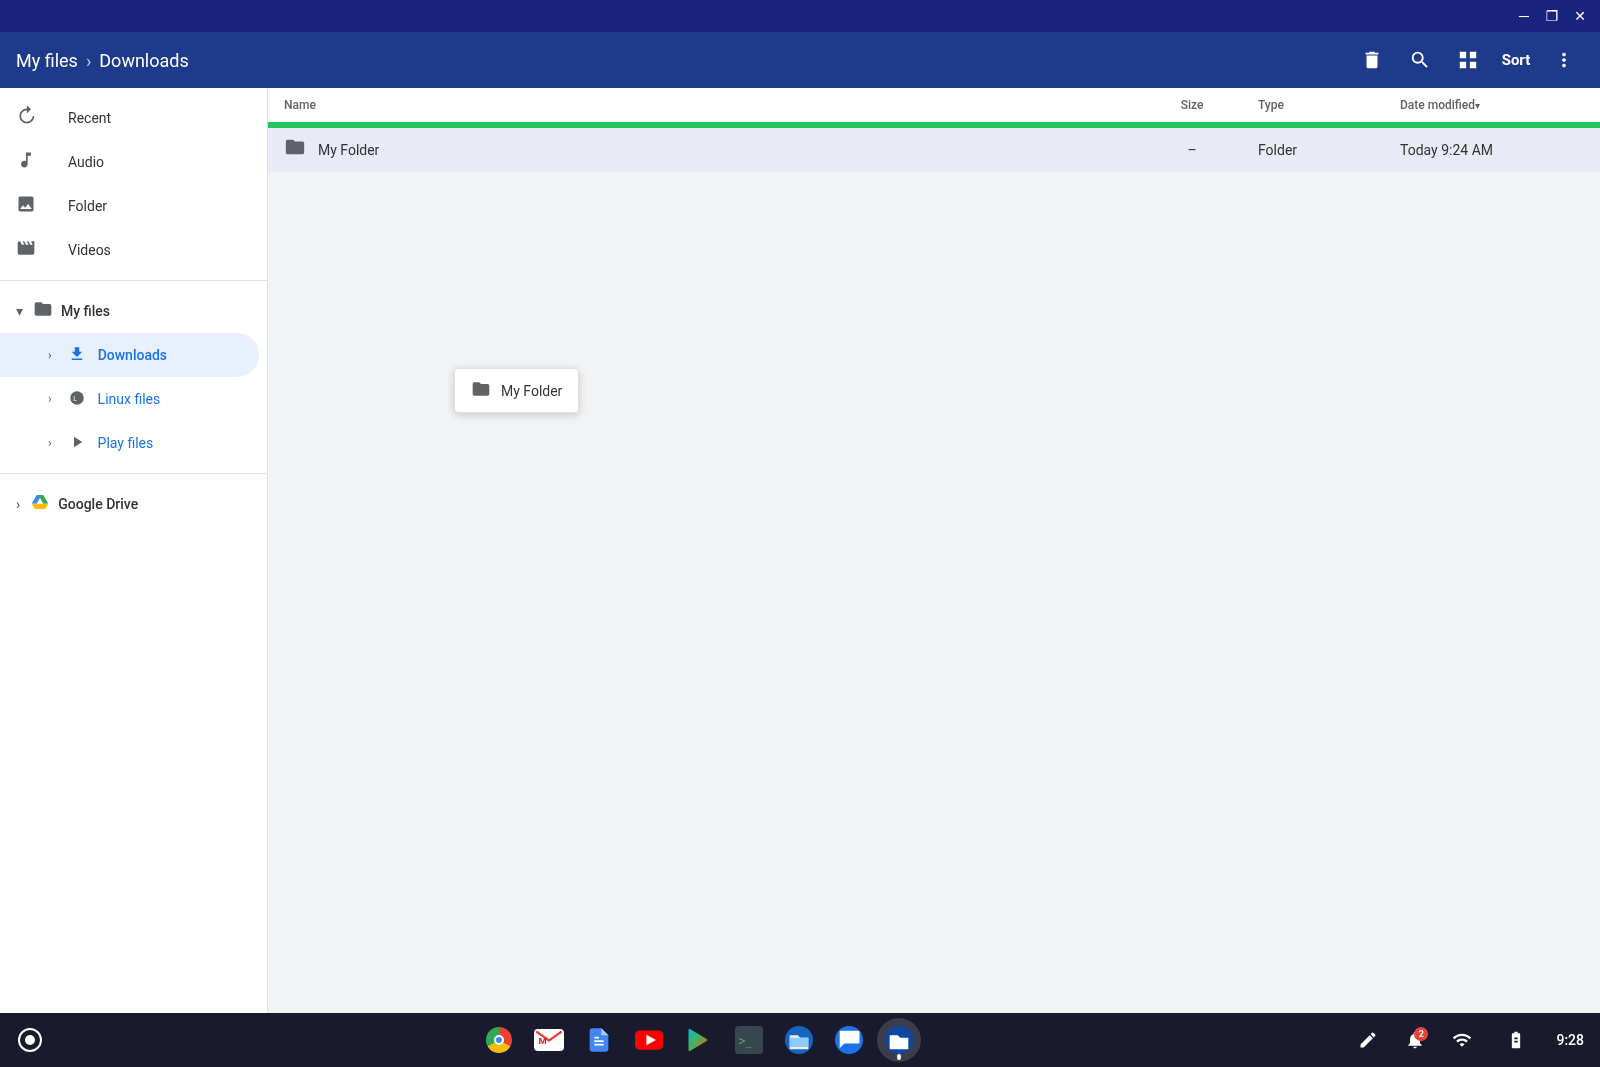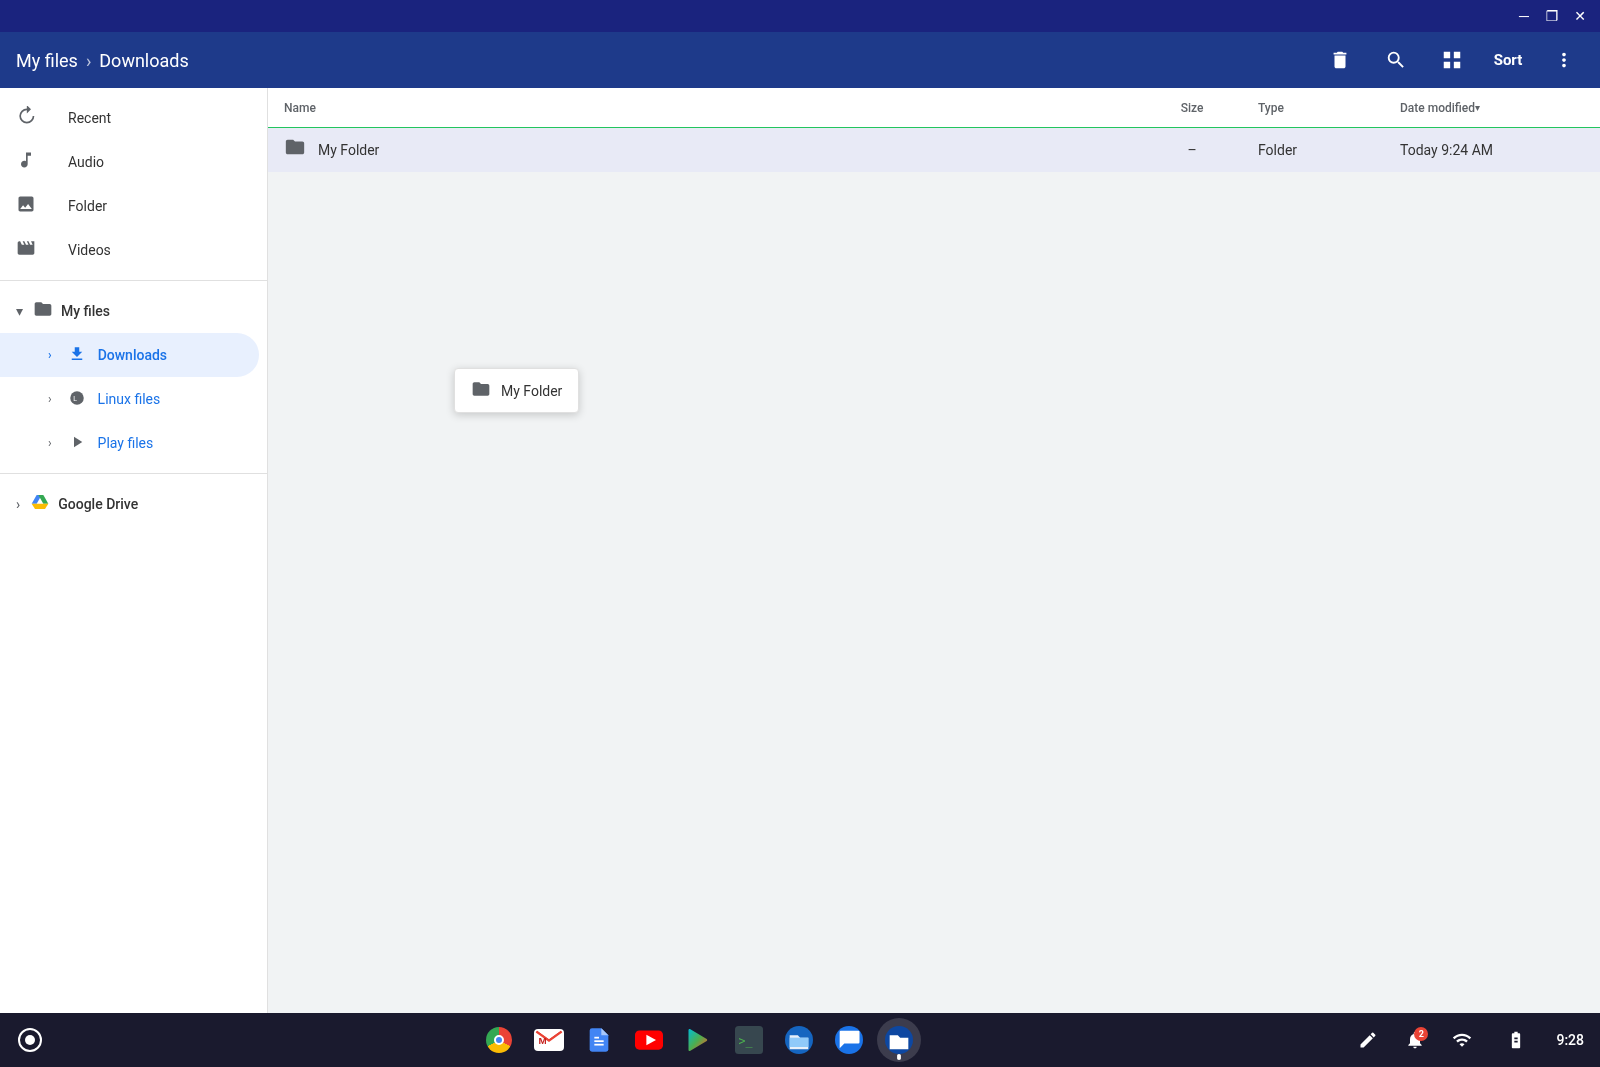--- a/index.html
+++ b/index.html
@@ -44,21 +44,21 @@
       font-size: 18px;
       font-weight: 400;
     }
     .breadcrumb-separator {
       font-size: 18px;
       color: rgba(255,255,255,0.7);
     }
     .toolbar-actions {
       display: flex;
       align-items: center;
-      gap: 16px;
+      gap: 8px;
     }
     .toolbar-icon-btn {
       width: 40px; height: 40px;
       border-radius: 50%;
       display: flex; align-items: center; justify-content: center;
       color: #fff;
       cursor: pointer;
       font-size: 18px;
     }
 
@@ -135,21 +135,21 @@
       flex-direction: column;
       background: #f1f3f4;
       position: relative;
     }
 
     .column-header {
       display: flex;
       align-items: center;
       height: 40px;
       background: #fff;
-      border-bottom: 1px solid #22c55e;
+      border-bottom: 6px solid #22c55e;
       font-size: 12px;
       color: #5f6368;
       font-weight: 500;
     }
     .col-name { flex: 1; padding: 0 16px; }
     .col-size { width: 100px; text-align: center; padding-right: 16px; }
     .col-type { width: 150px; padding-left: 8px; }
     .col-date { width: 200px; display: flex; align-items: center; gap: 0; }
 
     .file-row {

